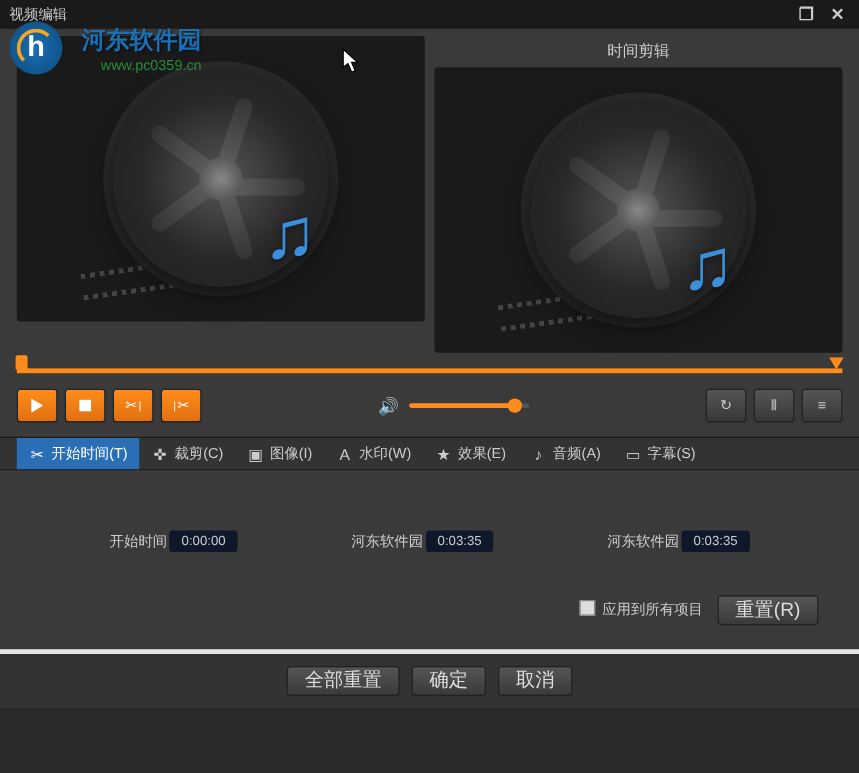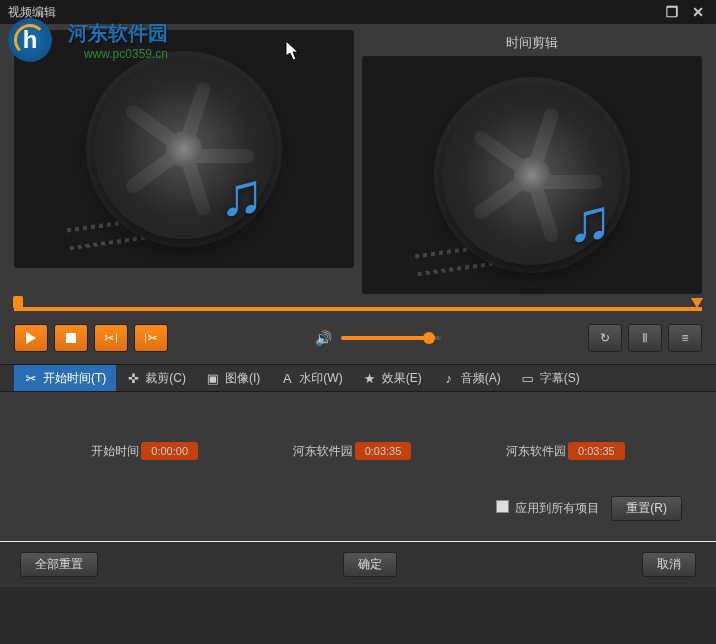--- a/index.html
+++ b/index.html
@@ -48,26 +48,26 @@
 .vol-fill { height: 100%; width: 90%; background: #ff8c1a; border-radius: 2px; }
 .vol-knob { position: absolute; right: 6px; top: -4px; width: 12px; height: 12px; background: #ff8c1a; border-radius: 50%; }
 .tabs-row { display: flex; background: #333; border-top: 1px solid #1a1a1a; border-bottom: 1px solid #1a1a1a; padding: 0 14px; height: 28px; align-items: center; gap: 0; }
 .tab { display: flex; align-items: center; gap: 5px; padding: 0 10px; height: 100%; color: #ccc; font-size: 12px; cursor: pointer; }
 .tab.active { background: #2a6fb5; color: #fff; }
 .tab-icon { font-size: 13px; display: inline-flex; width: 14px; justify-content: center; }
 .edit-panel { background: #3a3a3a; padding: 30px 14px 12px 14px; }
 .time-fields { display: flex; justify-content: space-around; align-items: center; padding: 20px 30px; }
 .time-field { display: flex; align-items: flex-end; gap: 2px; }
 .time-label { color: #ccc; font-size: 12px; }
-.time-val { background: #c2410c; color: #ccc; padding: 3px 10px; border-radius: 3px; font-size: 11px; min-width: 56px; text-align: center; }
+.time-val { background: #0f172a; color: #ccc; padding: 3px 10px; border-radius: 3px; font-size: 11px; min-width: 56px; text-align: center; }
 .bottom-row { display: flex; justify-content: flex-end; align-items: center; gap: 12px; padding: 16px 20px 8px 0; }
 .checkbox-row { display: flex; align-items: flex-start; gap: 6px; color: #ccc; font-size: 12px; }
 .checkbox { width: 13px; height: 13px; background: #ddd; border: 1px solid #888; }
-.btn { height: 25px; padding: 0 14px; background: linear-gradient(#555, #3a3a3a); border: 1px solid #222; border-radius: 3px; color: #ddd; font-size: 12px; cursor: pointer; display: flex; align-items: center; }
-.footer { background: #333; border-top: 1px solid #e5e5e5; padding: 10px 20px; display: flex; justify-content: space-between; gap: 10px; }
+.btn { height: 25px; padding: 0 14px; background: linear-gradient(#555, #3a3a3a); border: 1px solid #222; border-radius: 3px; color: #ddd; font-size: 16px; cursor: pointer; display: flex; align-items: center; }
+.footer { background: #333; border-top: 4px solid #e5e5e5; padding: 10px 20px; display: flex; justify-content: center; gap: 10px; }
 </style>
 </head>
 <body>
 
 <div class="titlebar">
   <span>视频编辑</span>
   <div class="win-controls">
     <div class="win-btn">❐</div>
     <div class="win-btn">✕</div>
   </div>

